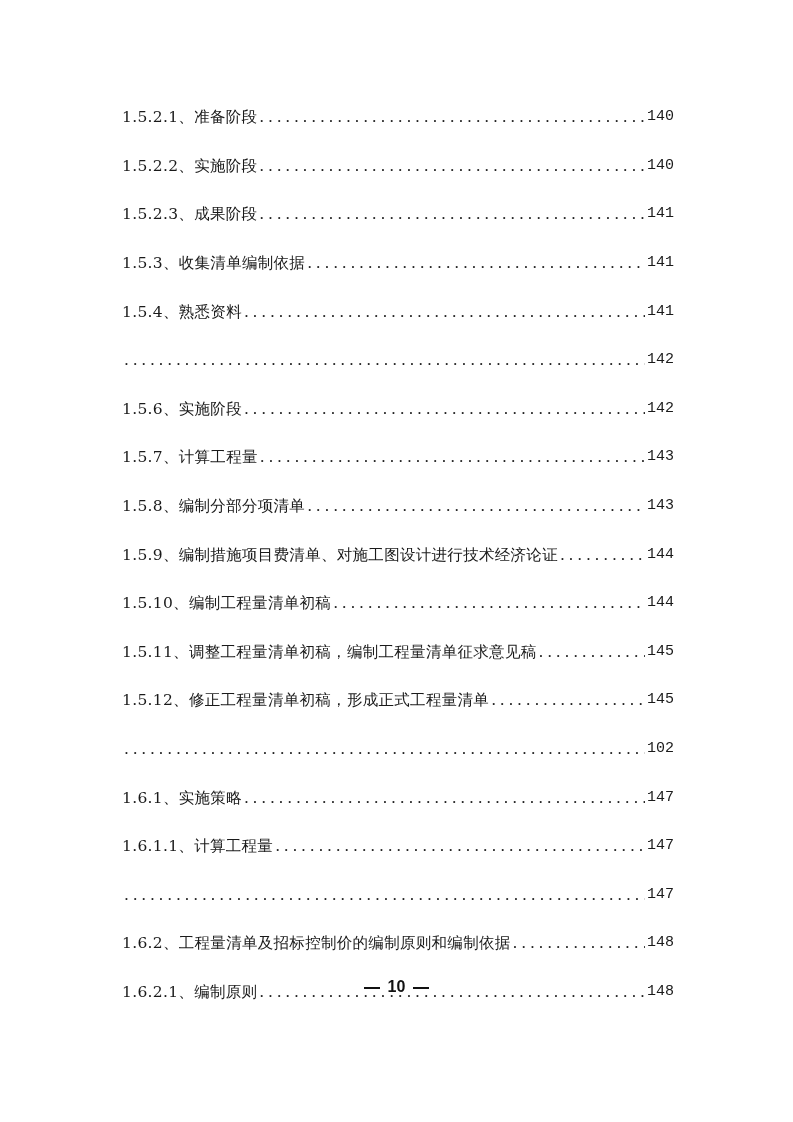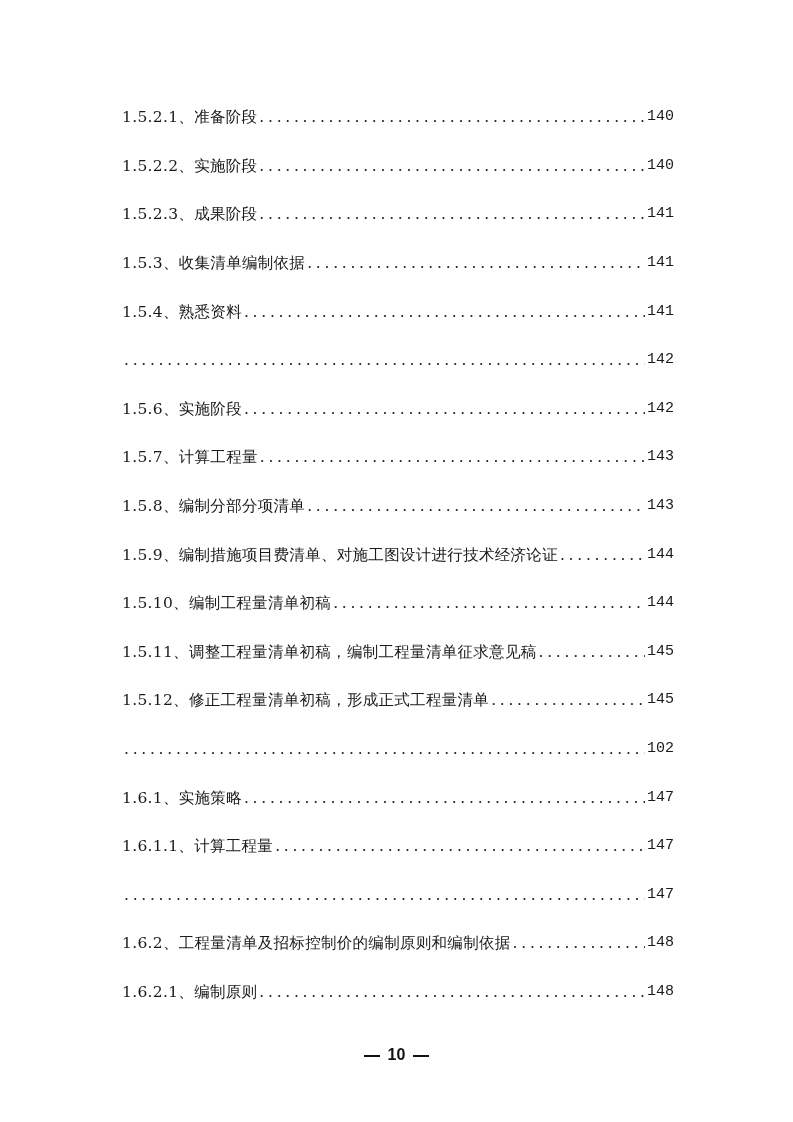--- a/index.html
+++ b/index.html
@@ -47,21 +47,21 @@
     .toc-page {
       flex: 0 0 auto;
       font-family: Liberation Mono, monospace;
       font-size: 15px;
       padding-left: 2px;
     }
     .footer {
       position: absolute;
       left: 0;
       width: 793px;
-      top: 1046px;
+      top: 978px;
       text-align: center;
       font-family: "Liberation Sans", sans-serif;
       font-weight: bold;
       font-size: 16px;
       color: #111;
     }
     .footer .dash {
       display: inline-block;
       width: 16px;
       height: 2px;

